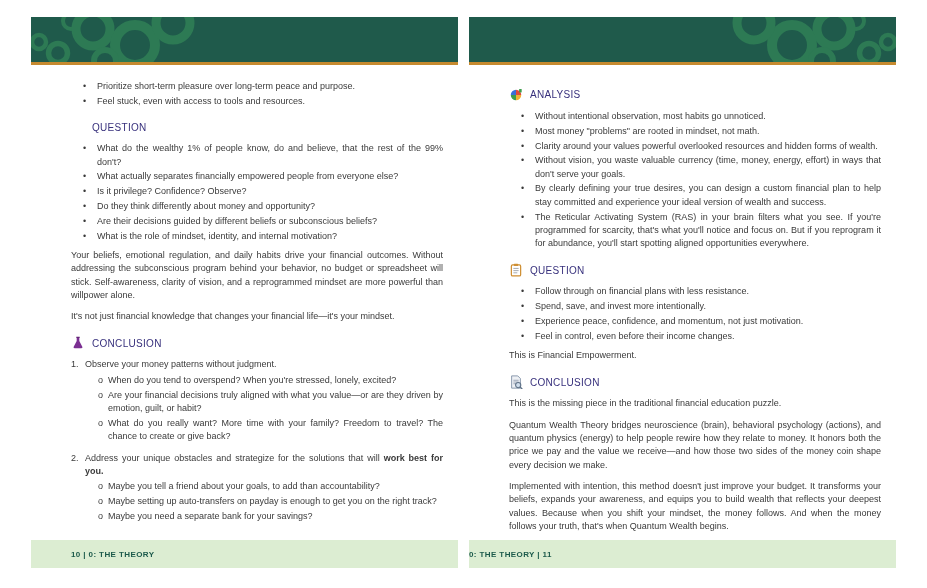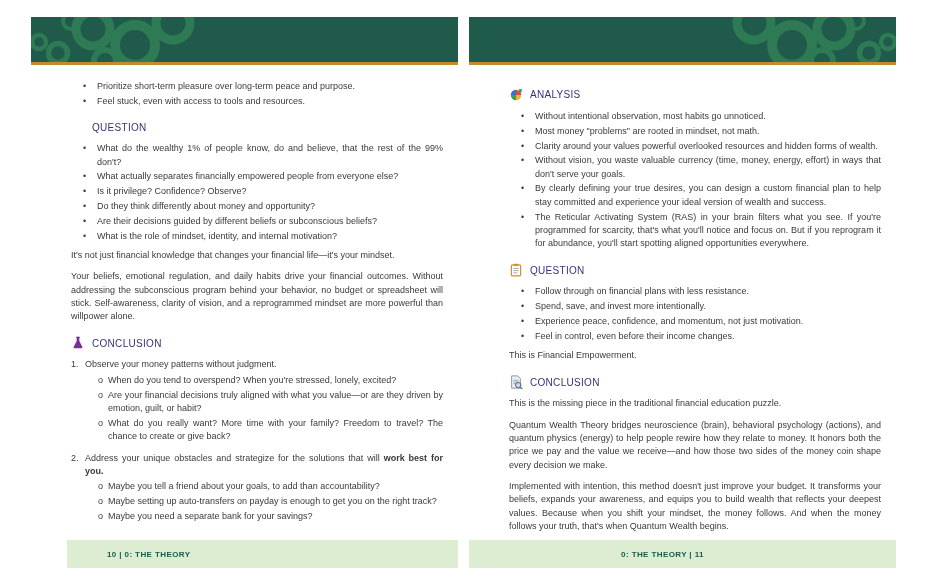--- a/index.html
+++ b/index.html
@@ -3,22 +3,22 @@
 <meta charset="utf-8">
 <style>
   html,body{margin:0;padding:0;background:#ffffff;}
   body{width:927px;height:588px;overflow:hidden;font-family:"Liberation Sans",sans-serif;-webkit-font-smoothing:antialiased;}
   .spread{display:flex;gap:11px;padding:17px 31px 0 31px;}
   .page{width:427px;height:551px;display:flex;flex-direction:column;background:#ffffff;}
   .band{height:45px;background:#1f5a4b;overflow:hidden;flex:none;}
   .goldline{height:3px;background:#c68a2f;flex:none;}
   .content{flex:1;overflow:hidden;padding:15px 15px 0 40px;color:#3a3a3a;font-size:9px;line-height:13.3px;}
   .footerbar{flex:none;height:28px;background:#dcedd2;display:flex;align-items:center;font-size:8px;font-weight:bold;letter-spacing:.4px;color:#1c5a4b;}
-  .footerbar.left{padding-left:40px;margin-left:36px;}
-  .footerbar.right{justify-content:center;padding-right:40px;}
+  .footerbar.left{padding-left:40px;}
+  .footerbar.right{justify-content:flex-start;padding-right:40px;}
   .sec{display:flex;align-items:center;gap:7px;margin:13px 0 8px 0;}
   .sec .ico{width:14px;height:14px;flex:none;}
   .sec h2{margin:0;font-size:10px;letter-spacing:.3px;color:#37307c;font-weight:normal;}
   .sec.noicon{padding-left:21px;}
   p{margin:0 0 8px 0;text-align:justify;}
   ul.bl,ol.nl{list-style:none;margin:0 0 6px 0;padding:0;}
   .bl li,.nl > li{display:flex;margin-bottom:1.5px;}
   .bl .m{flex:none;width:14px;}
   .bl .t,.nl .t{flex:1;text-align:justify;}
   .bl.l1{padding-left:12px;}
@@ -86,22 +86,22 @@
         <li>
             <span class="m">•</span>
             <span class="t">Are their decisions guided by different beliefs or subconscious beliefs?</span>
           </li>
         <li>
             <span class="m">•</span>
             <span class="t">What is the role of mindset, identity, and internal motivation?</span>
           </li>
       </ul>
 
+      <p>Your beliefs, emotional regulation, and daily habits drive your financial outcomes. Without addressing the subconscious program behind your behavior, no budget or spreadsheet will stick. Self-awareness, clarity of vision, and a reprogrammed mindset are more powerful than willpower alone.</p>
       <p>It's not just financial knowledge that changes your financial life—it's your mindset.</p>
-      <p>Your beliefs, emotional regulation, and daily habits drive your financial outcomes. Without addressing the subconscious program behind your behavior, no budget or spreadsheet will stick. Self-awareness, clarity of vision, and a reprogrammed mindset are more powerful than willpower alone.</p>
 
       <div class="sec">
         <svg class="ico" viewBox="0 0 16 16">
           <path d="M6.5 1.2 h3 v4.4 l3.4 6.7 a1.15 1.15 0 0 1 -1.03 1.67 h-7.74 a1.15 1.15 0 0 1 -1.03 -1.67 l3.4 -6.7 z" fill="#7b2f92"></path>
           <rect x="5.9" y="0.8" width="4.2" height="1.1" rx="0.4" fill="#5d2370"></rect>
         </svg>
         <h2>CONCLUSION</h2>
       </div>
       <ol class="nl">
         <li>

